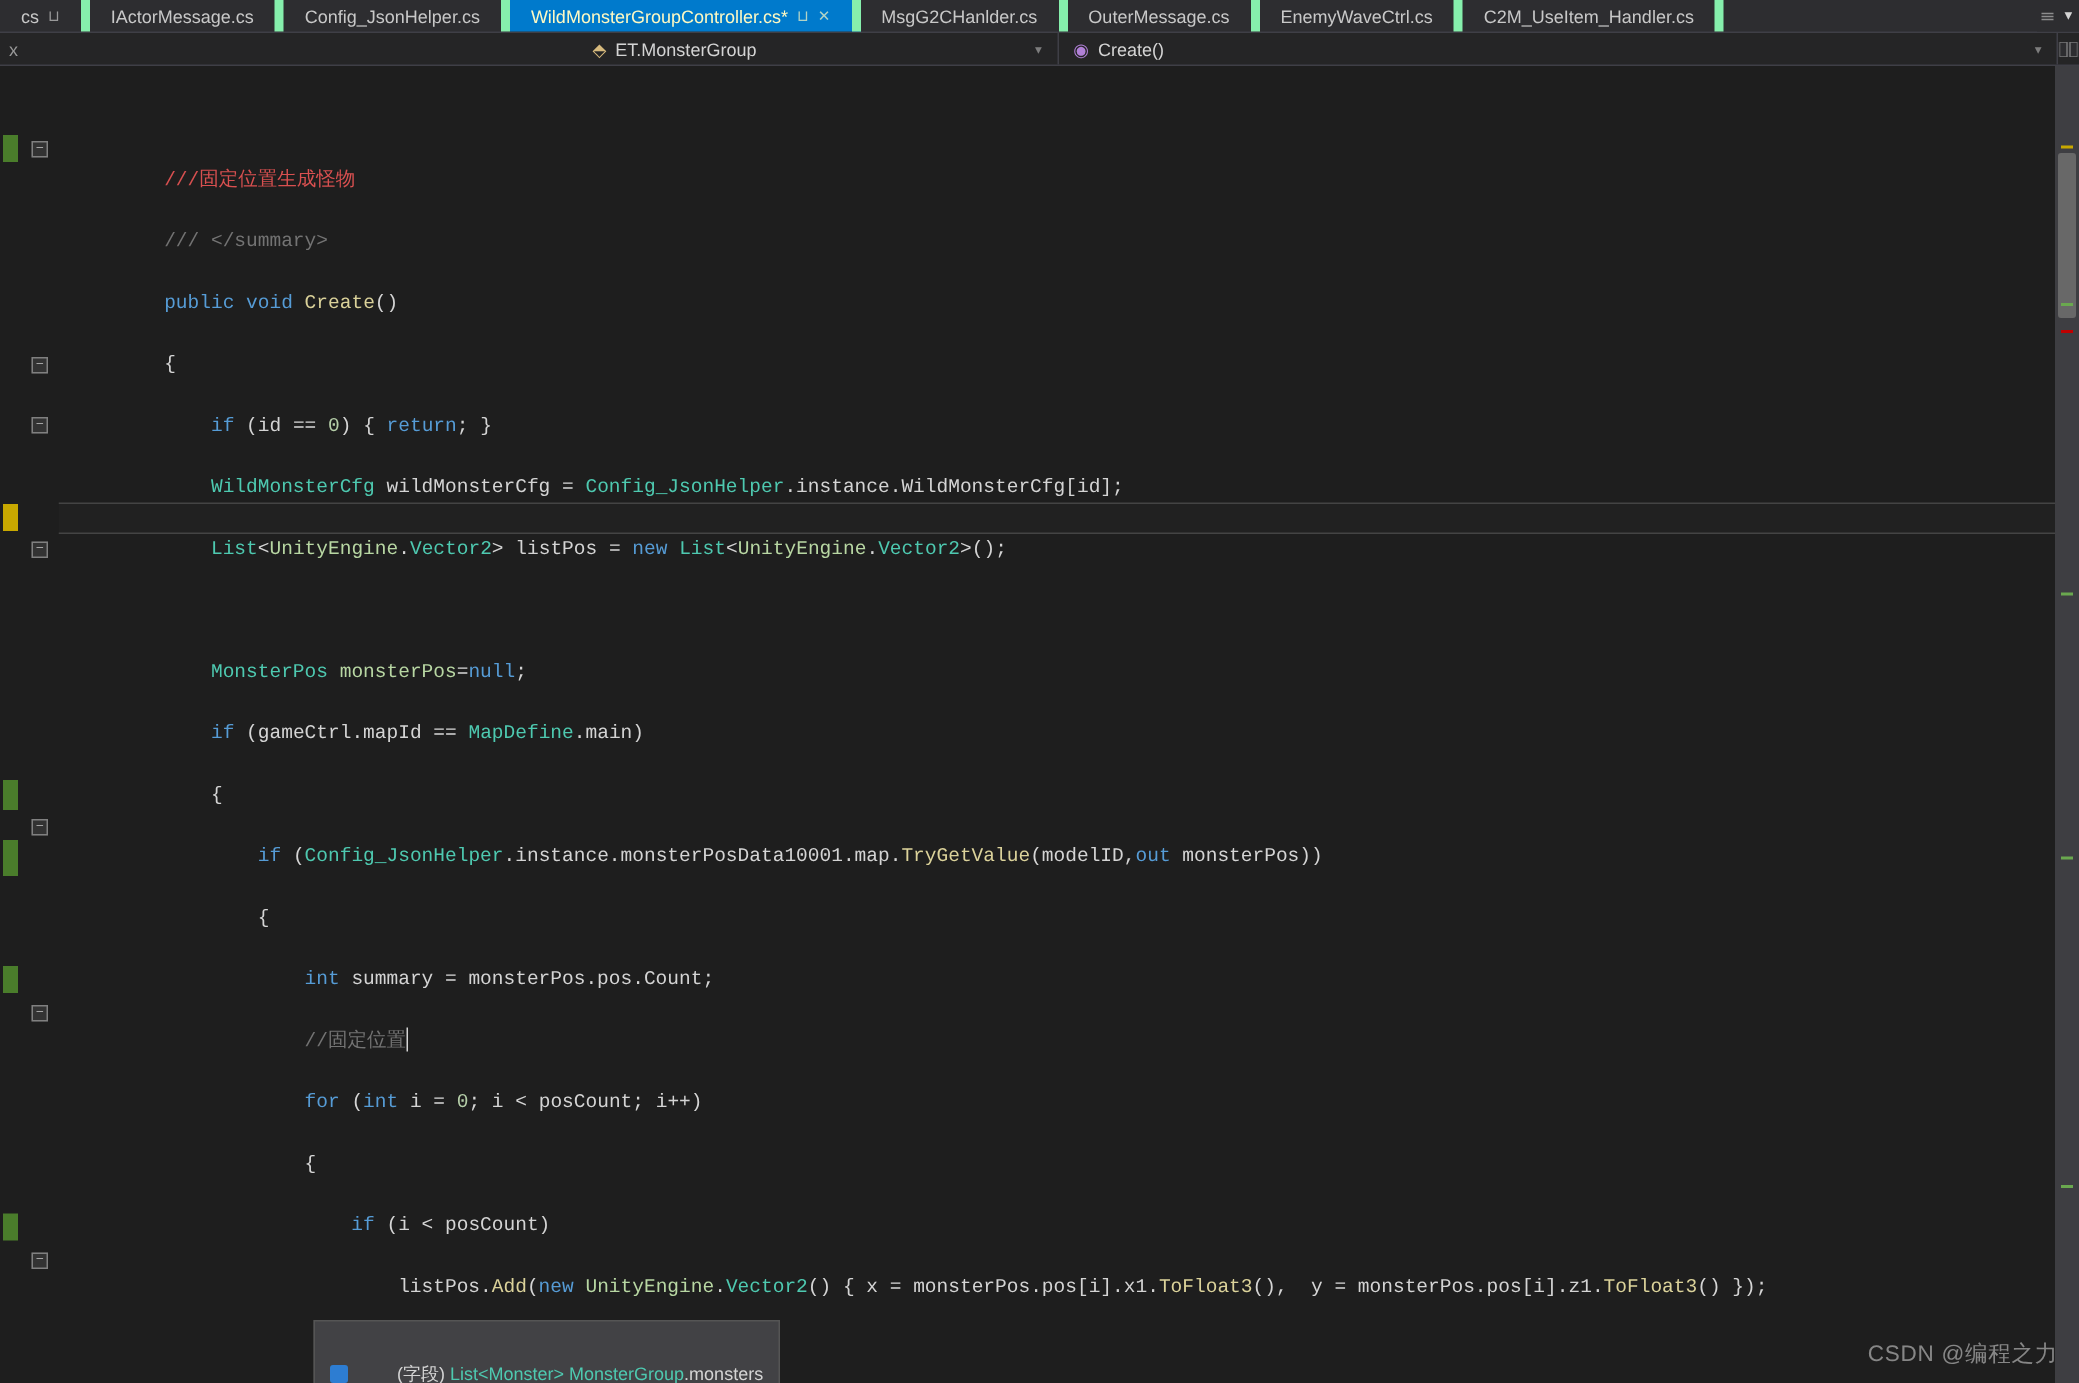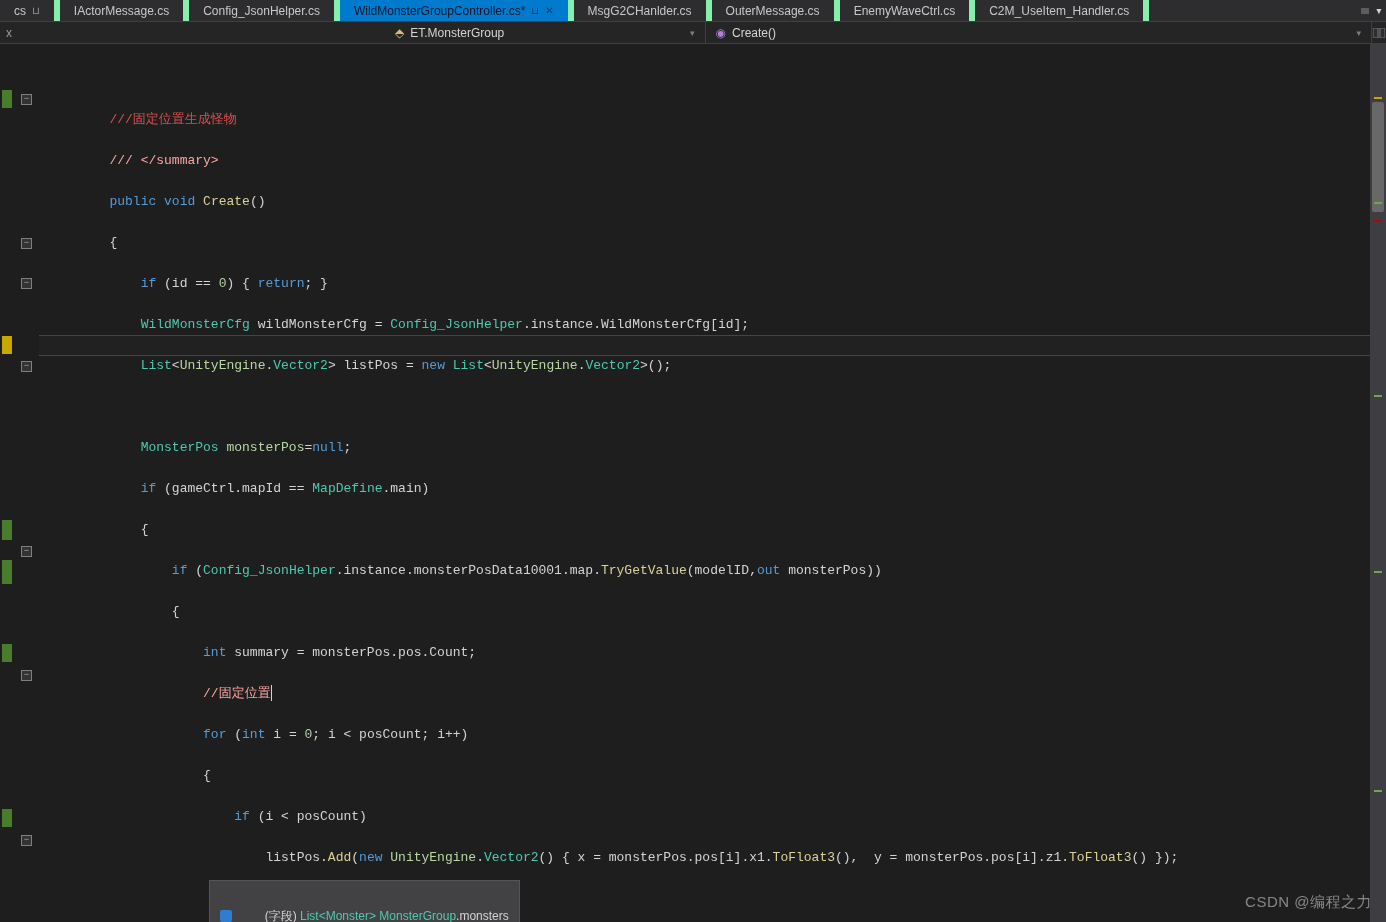--- a/index.html
+++ b/index.html
@@ -13,21 +13,21 @@
   display:flex; background:#2d2d30; height:22px;
   border-bottom:1px solid #3f3f46; align-items:stretch;
 }
 .tab {
   padding:3px 14px; color:#c8c8c8; font-size:12px;
   border-right:6px solid #86efac; display:flex;
   align-items:center; gap:6px; cursor:pointer;
   font-family:"Segoe UI",sans-serif;
 }
 .tab.active {
-  background:#007acc; color:#0f172a;
+  background:#007acc; color:#fef9c3;
 }
 .tab .close { font-size:10px; opacity:.7; }
 .navbar {
   display:flex; background:#252526; height:22px;
   border-bottom:1px solid #3f3f46; align-items:center;
   font-family:"Segoe UI",sans-serif; font-size:12px;
 }
 .navcell {
   flex:1; display:flex; align-items:center; gap:6px;
   padding:0 10px; border-right:1px solid #3f3f46;
@@ -64,21 +64,21 @@
 .line { height:20.5px; }
 .hl-line {
   position:absolute; left:0; right:0; height:20.5px;
   border-top:1px solid #444; border-bottom:1px solid #444;
   background:rgba(255,255,255,0.015);
 }
 .cursor {
   display:inline-block; width:1px; height:16px;
   background:#d4d4d4; vertical-align:middle;
 }
-.c-cmt   { color:#fca5a5;margin-top:16px; }
+.c-cmt   { color:#737373;margin-top:16px; }
 .c-cmt2  { color:#d85050; }
 .c-kw    { color:#569cd6; }
 .c-type  { color:#4ec9b0; }
 .c-mtype { color:#b8d7a3;margin-top:37px; }
 .c-mth   { color:#dbd29a; }
 .c-num   { color:#b5cea8; }
 .tooltip {
   position:absolute; background:#424245; color:#d4d4d4;
   border:1px solid #555; padding:4px 10px;
   font-family:"Segoe UI",sans-serif; font-size:12px;

